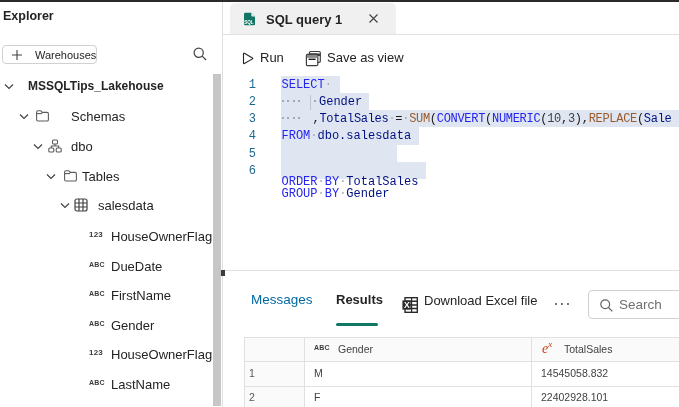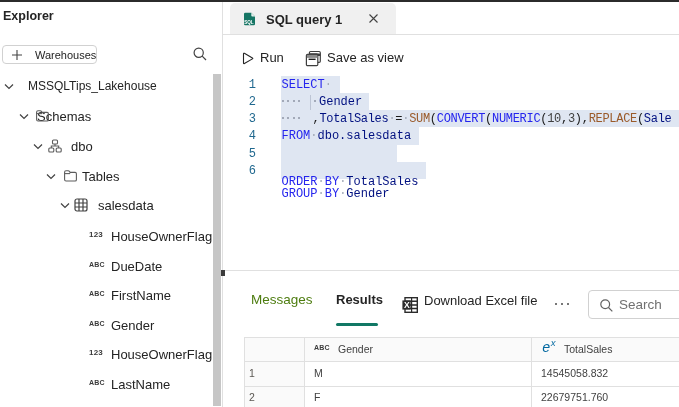--- a/index.html
+++ b/index.html
@@ -38,31 +38,31 @@
         <path d="M10.2 10.2 L14 14" stroke="#424242" stroke-width="1.2"></path>
       </svg>
 
     <div class="abs" style="left:213px;top:72px;width:8px;height:332px;background:#c6c6c6;"></div>
   </div>
 
   <div class="treerow" style="left:0;top:76px;">
     <svg class="abs" style="left:4px;top:7px;" width="10" height="7" viewBox="0 0 10 7">
         <path d="M1 1.5 L5 5.5 L9 1.5" stroke="#424242" stroke-width="1.2" fill="none"></path>
       </svg>
-    <span style="margin-left:28px;font-weight:normal;font-size:12px;">MSSQLTips_Lakehouse</span>
+    <span style="margin-left:28px;font-weight:bold;font-size:12px;">MSSQLTips_Lakehouse</span>
   </div>
   <div class="treerow" style="left:0;top:106px;">
     <svg class="abs" style="left:19px;top:7px;" width="10" height="7" viewBox="0 0 10 7">
         <path d="M1 1.5 L5 5.5 L9 1.5" stroke="#424242" stroke-width="1.2" fill="none"></path>
       </svg>
     <svg class="abs" style="left:34.5px;top:3px;" width="15" height="14" viewBox="0 0 15 14">
         <path d="M1.6 3.2 q0-1.4 1.4-1.4 h2.2 q0.8 0 1.2 0.6 l0.7 1 h5 q1.3 0 1.3 1.3 v6 q0 1.3-1.3 1.3 h-9.1 q-1.4 0-1.4-1.4 z" stroke="#5c5c5c" stroke-width="1.1" fill="none"></path>
         <path d="M1.6 4.6 h5.6" stroke="#5c5c5c" stroke-width="1.1" fill="none"></path>
       </svg>
-    <span style="margin-left:37px;">Schemas</span>
+    <span style="margin-left:71px;">Schemas</span>
   </div>
   <div class="treerow" style="left:0;top:136px;">
     <svg class="abs" style="left:33px;top:7px;" width="10" height="7" viewBox="0 0 10 7">
         <path d="M1 1.5 L5 5.5 L9 1.5" stroke="#424242" stroke-width="1.2" fill="none"></path>
       </svg>
     <svg class="abs" style="left:48px;top:3px;" width="14" height="14" viewBox="0 0 14 14">
         <rect x="4.5" y="1" width="5" height="4" rx="1" stroke="#5c5c5c" stroke-width="1.1" fill="none"></rect>
         <rect x="0.8" y="9" width="5" height="4" rx="1" stroke="#5c5c5c" stroke-width="1.1" fill="none"></rect>
         <rect x="8.2" y="9" width="5" height="4" rx="1" stroke="#5c5c5c" stroke-width="1.1" fill="none"></rect>
         <path d="M7 5 v2 M3.3 9 v-2 h7.4 v2" stroke="#5c5c5c" stroke-width="1.1" fill="none"></path>
@@ -167,21 +167,21 @@
   <div class="abs" style="left:313.5px;top:100px;width:2px;height:2px;background:#a2a9b8;"></div>
   <div class="abs" style="left:281.5px;top:117.3px;width:2px;height:2px;background:#a2a9b8;"></div>
   <div class="abs" style="left:287px;top:117.3px;width:2px;height:2px;background:#a2a9b8;"></div>
   <div class="abs" style="left:292.5px;top:117.3px;width:2px;height:2px;background:#a2a9b8;"></div>
   <div class="abs" style="left:298px;top:117.3px;width:2px;height:2px;background:#a2a9b8;"></div>
 
   <div class="abs" style="left:223px;top:270px;width:456px;height:1px;background:#e0e0e0;"></div>
 
   <div class="abs" style="left:221px;top:270px;width:3.5px;height:5.5px;background:#3b3b3b;"></div>
 
-  <span class="abs" style="left:251px;top:292px;font-size:13.5px;color:#4d7c0f;">Messages</span>
+  <span class="abs" style="left:251px;top:292px;font-size:13.5px;color:#0369a1;">Messages</span>
   <span class="abs" style="left:336px;top:292px;font-size:13px;font-weight:bold;color:#242424;">Results</span>
   <div class="abs" style="left:335.5px;top:323px;width:42px;height:2.5px;background:#117865;border-radius:2px;"></div>
 
   <svg class="abs" style="left:402px;top:297px;" width="16" height="16" viewBox="0 0 16 16">
     <rect x="3" y="0.7" width="12.3" height="14.6" fill="#fff" stroke="#2b2b2b" stroke-width="1.4"></rect>
     <path d="M3 4.3 h12.3 M3 7.9 h12.3 M3 11.5 h12.3" stroke="#2b2b2b" stroke-width="1.5"></path>
     <path d="M9.6 1 v14" stroke="#2b2b2b" stroke-width="1.2"></path>
     <rect x="0.4" y="3.4" width="8.2" height="9.2" fill="#2b2b2b"></rect>
     <text x="1.9" y="11" font-size="8.6" font-weight="bold" fill="#fff" font-family="Liberation Sans">X</text>
   </svg>
@@ -207,23 +207,23 @@
   <div class="abs" style="left:244px;top:337px;width:435px;height:1px;background:#e0e0e0;"></div>
   <div class="abs" style="left:244px;top:361px;width:435px;height:1px;background:#e0e0e0;"></div>
   <div class="abs" style="left:244px;top:385.5px;width:435px;height:1px;background:#e0e0e0;"></div>
 
   <div class="abs" style="left:244px;top:337px;width:1px;height:70px;background:#e0e0e0;"></div>
   <div class="abs" style="left:303.5px;top:337px;width:1px;height:70px;background:#e0e0e0;"></div>
   <div class="abs" style="left:530.5px;top:337px;width:1px;height:70px;background:#e0e0e0;"></div>
 
   <span class="abs" style="left:314px;top:344px;font-size:7px;font-weight:bold;color:#3b3b3b;letter-spacing:0.2px;">ABC</span>
   <span class="abs" style="left:338px;top:343px;font-size:10.5px;color:#424242;">Gender</span>
-  <span class="abs" style="left:542px;top:339px;font-size:14px;color:#0369a1;font-family:Liberation Mono, monospace;font-style:italic;">e<sup style="font-size:9px;">x</sup></span>
+  <span class="abs" style="left:542px;top:339px;font-size:14px;color:#c2410c;font-family:Liberation Serif, serif;font-style:italic;">e<sup style="font-size:9px;">x</sup></span>
   <span class="abs" style="left:564px;top:343px;font-size:10.5px;color:#424242;">TotalSales</span>
 
   <span class="abs" style="left:249px;top:367px;font-size:10.5px;color:#5a5752;">1</span>
   <span class="abs" style="left:314px;top:367px;font-size:10.5px;color:#424242;">M</span>
   <span class="abs" style="left:541px;top:367px;font-size:10.5px;color:#424242;">14545058.832</span>
   <span class="abs" style="left:249px;top:391px;font-size:10.5px;color:#5a5752;">2</span>
   <span class="abs" style="left:314px;top:391px;font-size:10.5px;color:#424242;">F</span>
-  <span class="abs" style="left:541px;top:391px;font-size:10.5px;color:#424242;">22679751.760</span>
+  <span class="abs" style="left:541px;top:391px;font-size:10.5px;color:#424242;">22402928.101</span>
 
 </div>
 
 </body></html>

